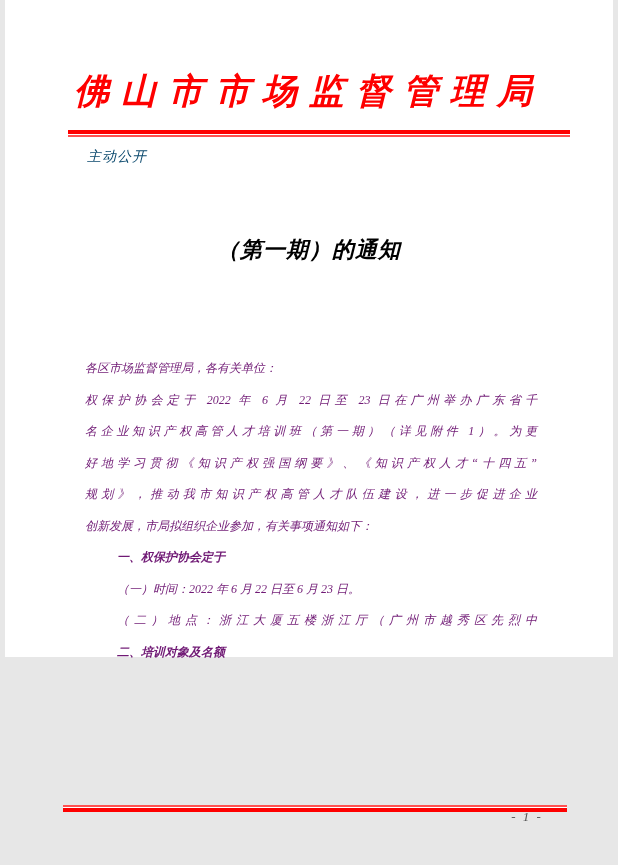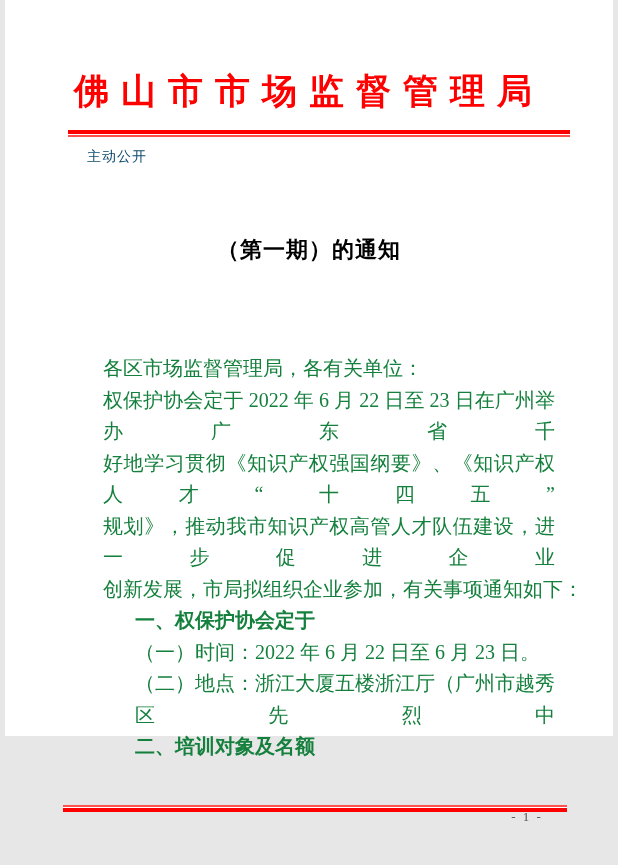--- a/index.html
+++ b/index.html
@@ -3,22 +3,23 @@
 <meta charset="utf-8">
 <style>
   html,body{margin:0;padding:0;}
   body{
     width:618px;height:865px;
     background:#e7e7e7;
     font-family:"Liberation Serif","DejaVu Serif",serif;
     position:relative;overflow:hidden;
   }
   .page{
-    position:absolute;left:5px;top:0;width:608px;height:736px;
+    position:absolute;left:5px;top:0;width:608px;height:657px;
     background:#ffffff;
+    font-style:italic;
   }
   
   .agency-title{
     position:absolute;top:66px;left:0;width:100%;
     text-align:center;
     color:#fe0000;
     font-size:35px;font-weight:bold;
     letter-spacing:12px;
     line-height:52px;
     font-family:"Liberation Serif","DejaVu Serif",serif;
@@ -38,22 +39,22 @@
   
   .doc-title{
     position:absolute;top:231px;left:0;width:100%;
     text-align:center;color:#000;
     font-weight:bold;font-size:22px;line-height:38px;
     font-family:"Liberation Serif","DejaVu Serif",serif;
     letter-spacing:1px;
   }
   
   .body-block{
-    position:absolute;left:98px;top:353px;width:452px;
-    font-size:20px;line-height:31.5px;color:#15803d;
+    position:absolute;left:80px;top:353px;width:452px;
+    font-size:12px;line-height:31.5px;color:#701a75;
     font-family:"Liberation Serif","DejaVu Serif",serif;
   }
   .line{white-space:nowrap;}
   .line.j{
     white-space:normal;
     text-align:justify;
     text-align-last:justify;
     text-justify:inter-character;
   }
   .line.indent{padding-left:32px;}
@@ -91,20 +92,21 @@
 
   <div class="disclosure-label">主动公开</div>
 
   <div class="doc-title">
     <div>（第一期）的通知</div>
   </div>
 
   <div class="body-block">
     <div class="line">各区市场监督管理局，各有关单位：</div>
     <div class="line j">权保护协会定于 2022 年 6 月 22 日至 23 日在广州举办广东省千</div>
+    <div class="line j">名企业知识产权高管人才培训班（第一期）（详见附件 1）。为更</div>
     <div class="line j">好地学习贯彻《知识产权强国纲要》、《知识产权人才“十四五”</div>
     <div class="line j">规划》，推动我市知识产权高管人才队伍建设，进一步促进企业</div>
     <div class="line">创新发展，市局拟组织企业参加，有关事项通知如下：</div>
     <div class="line h indent">一、权保护协会定于</div>
     <div class="line indent">（一）时间：2022 年 6 月 22 日至 6 月 23 日。</div>
     <div class="line j indent">（二）地点：浙江大厦五楼浙江厅（广州市越秀区先烈中</div>
     <div class="line h indent">二、培训对象及名额</div>
   </div>
 
   <div class="footer-rule">

